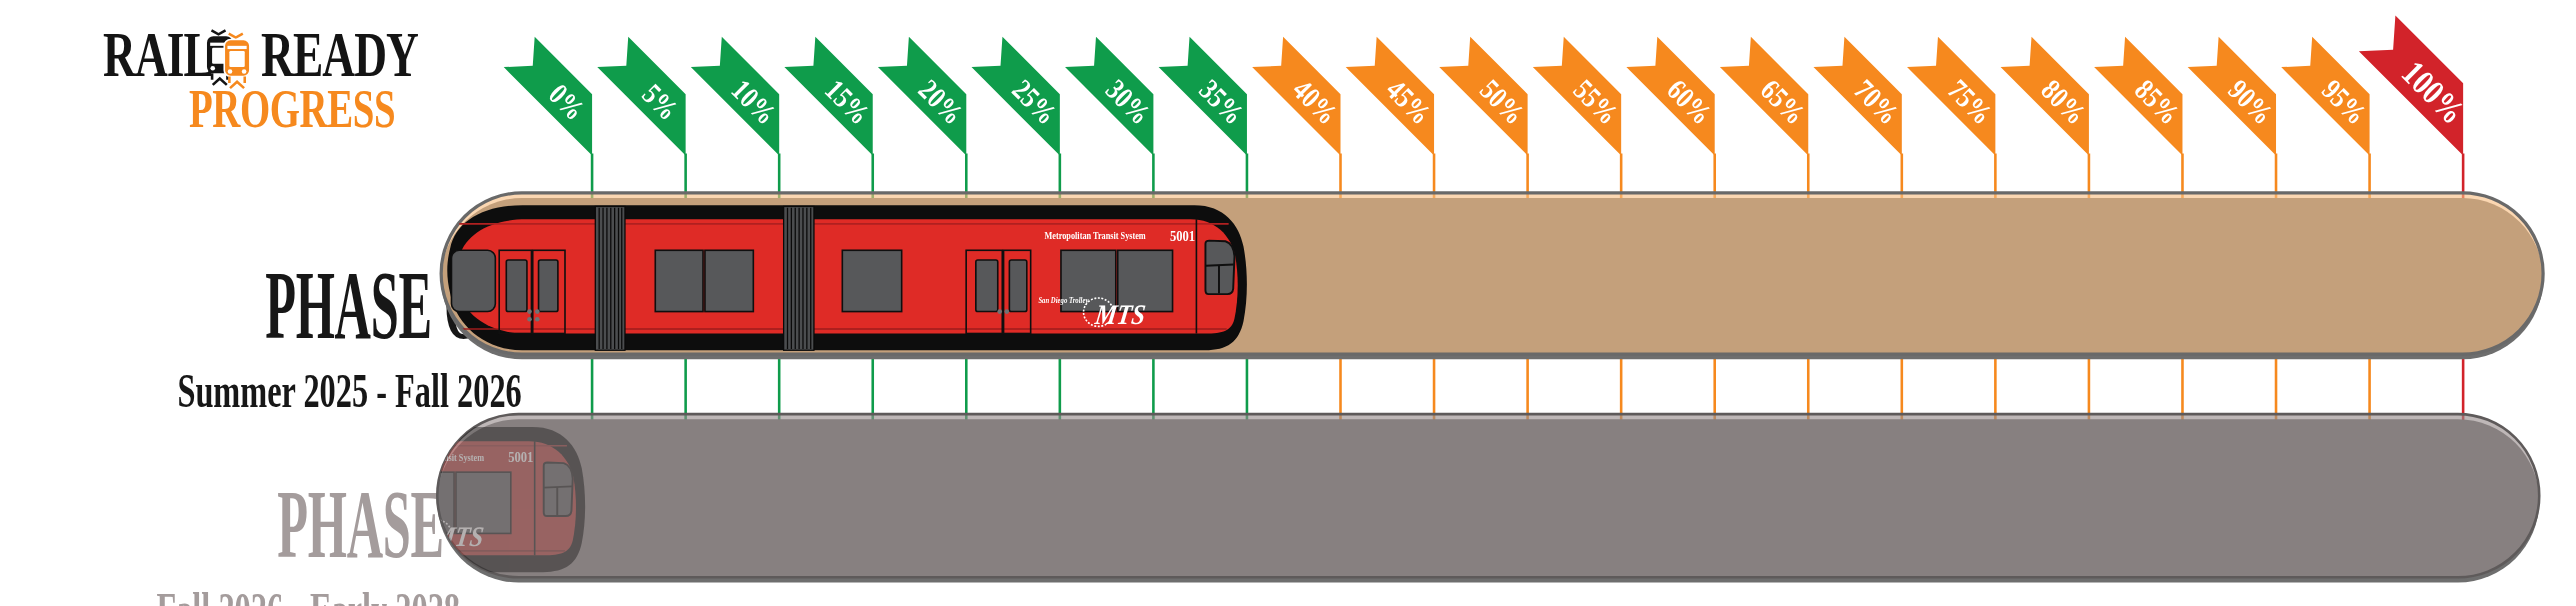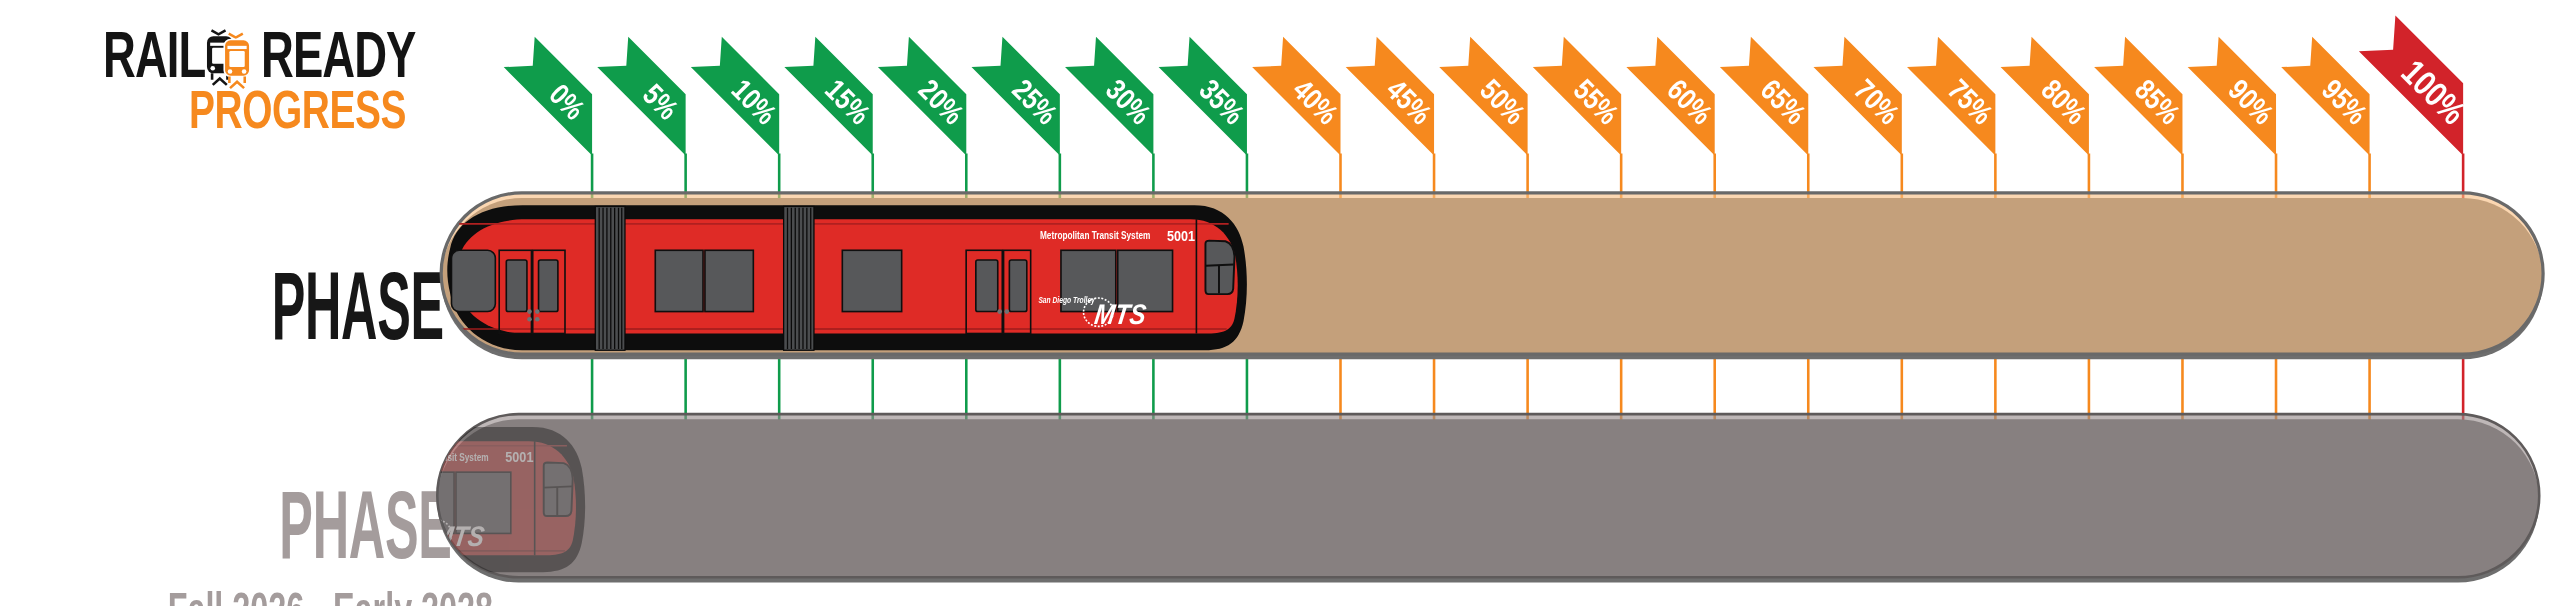--- a/index.html
+++ b/index.html
@@ -1,17 +1,17 @@
 <!DOCTYPE html>
 <html style="font-size:10.3px"><head>
 <meta charset="utf-8">
 <style>
   html,body{margin:0;padding:0;background:#ffffff;}
   .stage{position:relative;width:2576px;height:607px;background:#fff;overflow:hidden;
-         font-family:Liberation Sans, sans-serif;}
+         font-family:Liberation Serif, serif;}
   svg.canvas{position:absolute;left:0;top:0;display:block;}
 
   
   .logo-rail,.logo-ready{position:absolute;top:23px;font-size:64px;font-weight:bold;
       color:#141414;line-height:1;white-space:nowrap;display:inline-block;
       transform:scaleX(.71);transform-origin:left top;letter-spacing:-1.3px;}
   .logo-rail{left:103px;}
   .logo-ready{left:261px;}
   .logo-progress{position:absolute;left:189px;top:82px;font-size:54px;font-weight:bold;
       color:#F6891E;line-height:1;white-space:nowrap;display:inline-block;
@@ -69,20 +69,21 @@
       <path d="M9,74 L9,84 M33,74 L33,84" fill="none" stroke-width="4"></path>
       <path d="M10,92 L21,82 L32,92" fill="none" stroke-width="4"></path>
     </g>
   </svg>
 
   <span class="logo-ready">READY</span>
   <div class="logo-progress">PROGRESS</div>
 
   <div class="phase-label phase-one-label">
     <div class="ptitle"><span>PHASE ONE</span></div>
+    <div class="pdates"><span>Summer 2025 - Fall 2026</span></div>
   </div>
   <div class="phase-label phase-two-label">
     <div class="ptitle"><span>PHASE TWO</span></div>
     <div class="pdates"><span>Fall 2026 - Early 2028</span></div>
   </div>
 
   <svg class="canvas" width="2576" height="607" viewBox="0 0 3994 941">
 
     <defs>
       <clipPath id="clipP1">

